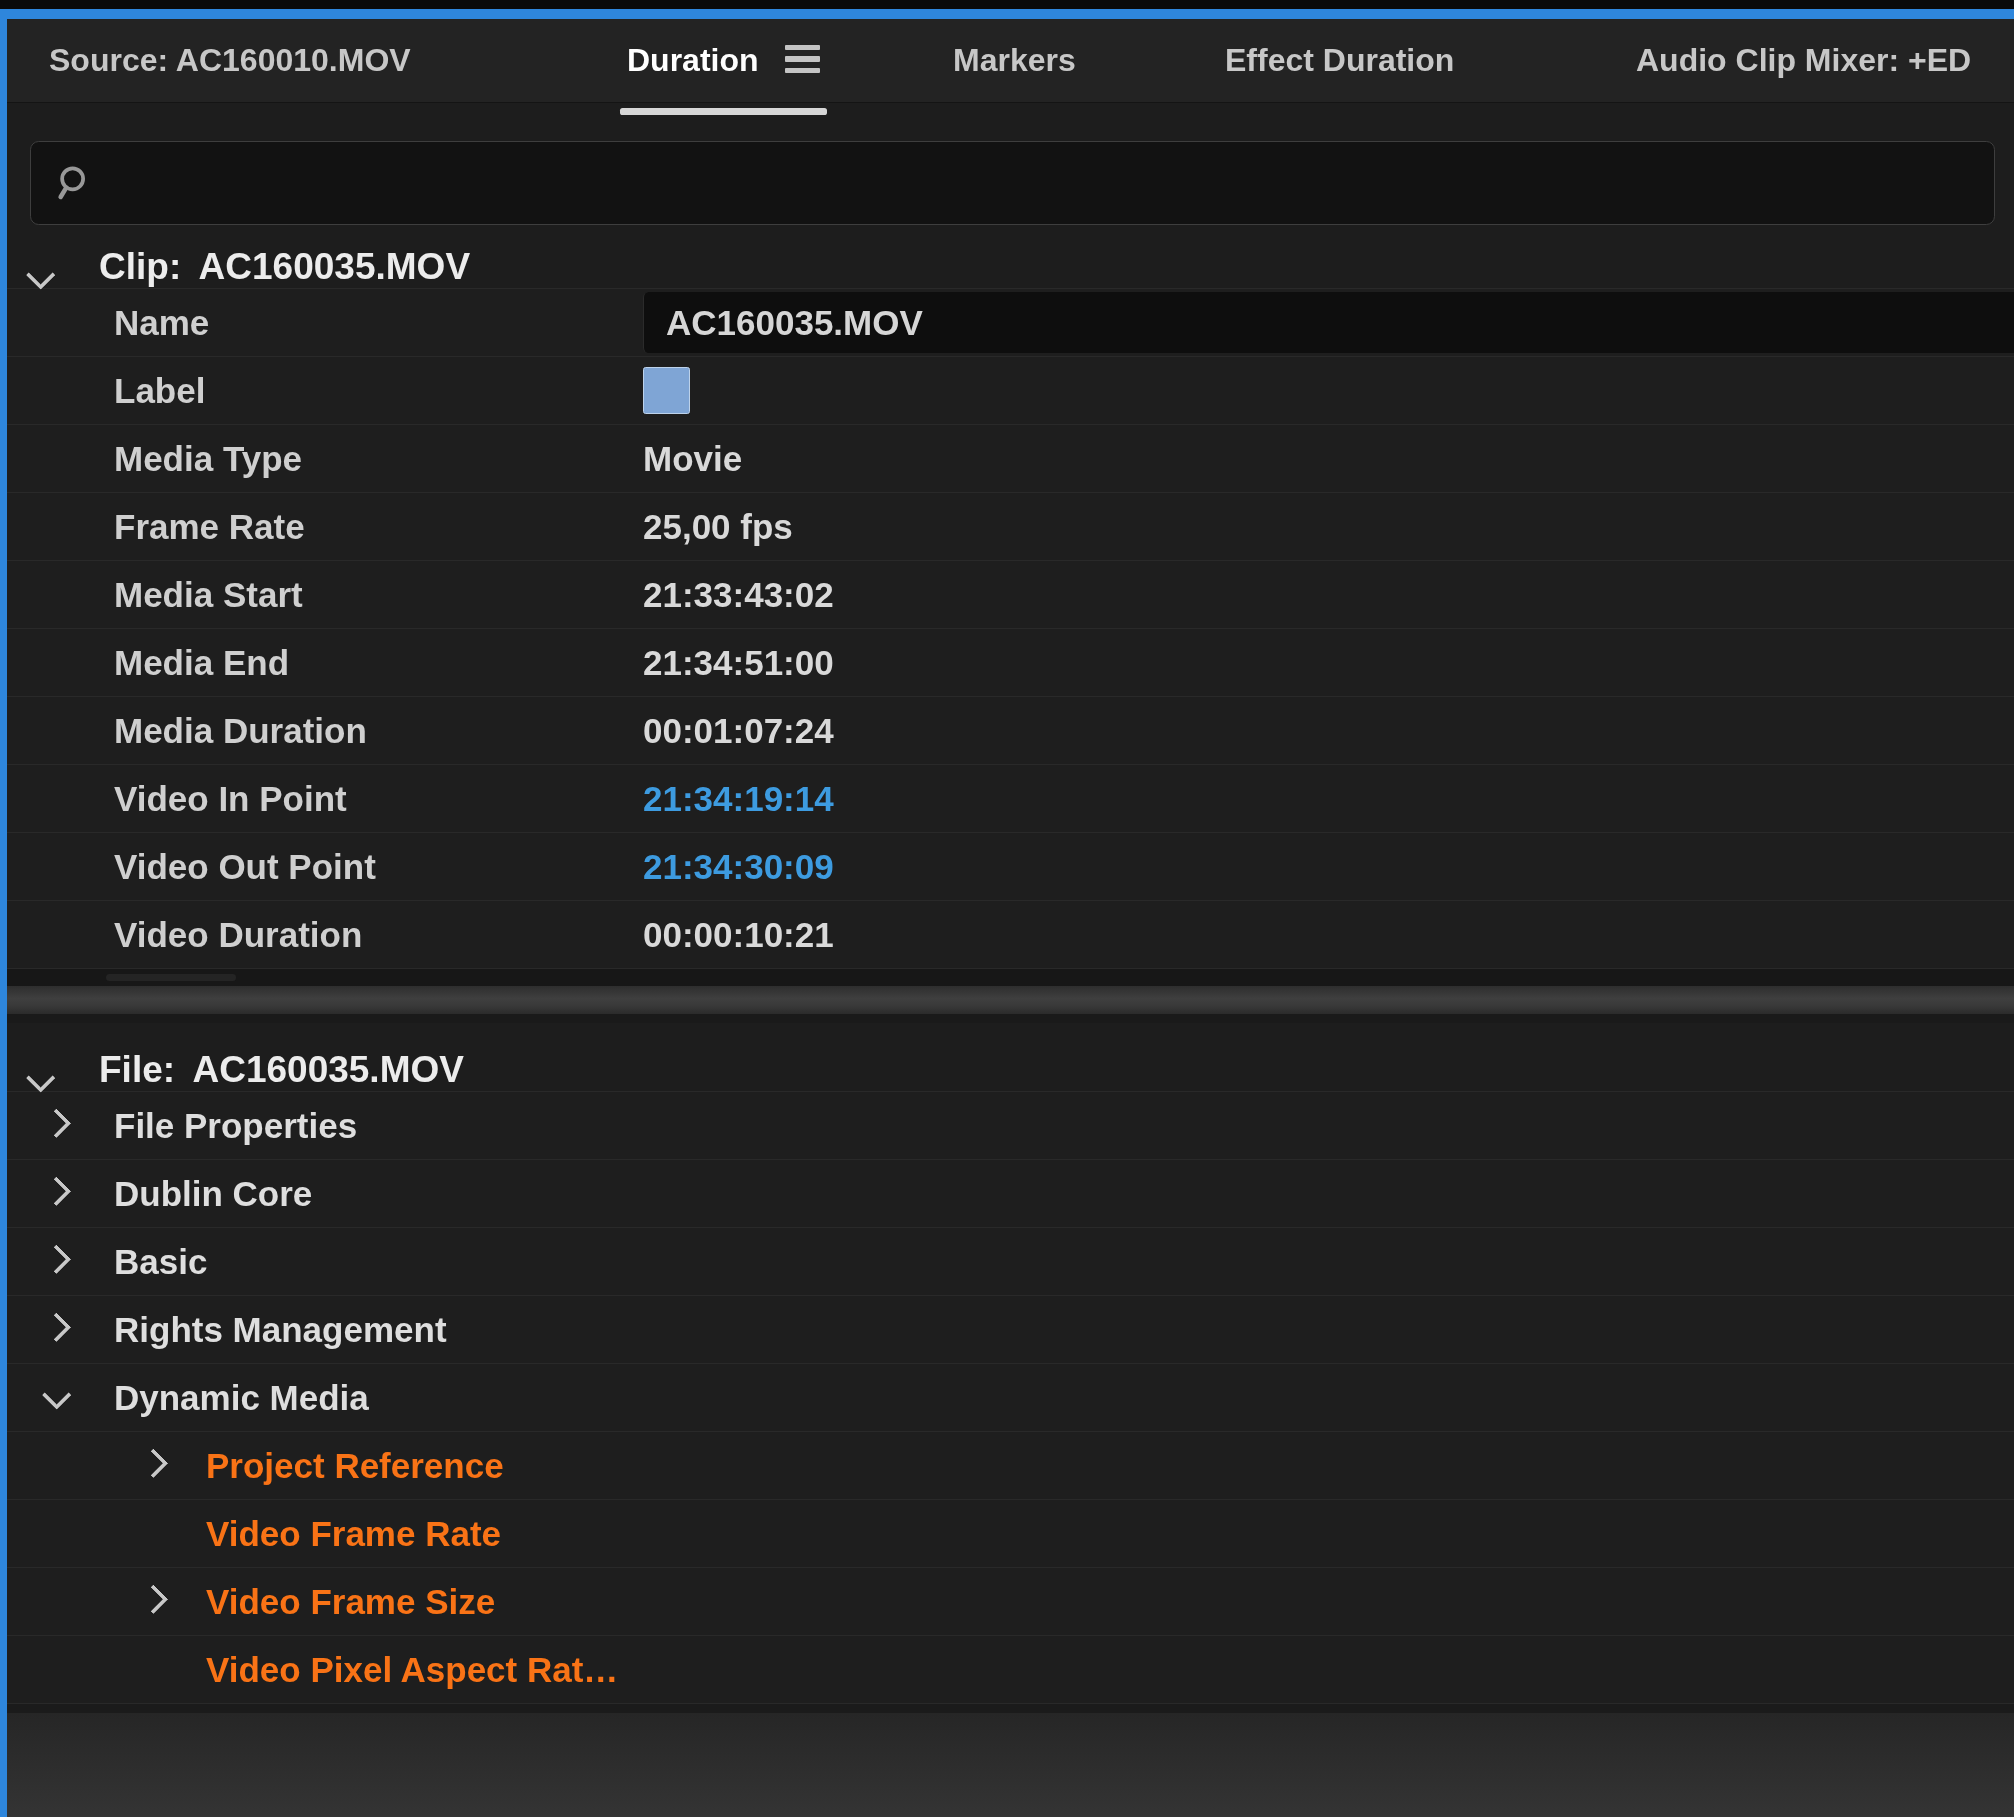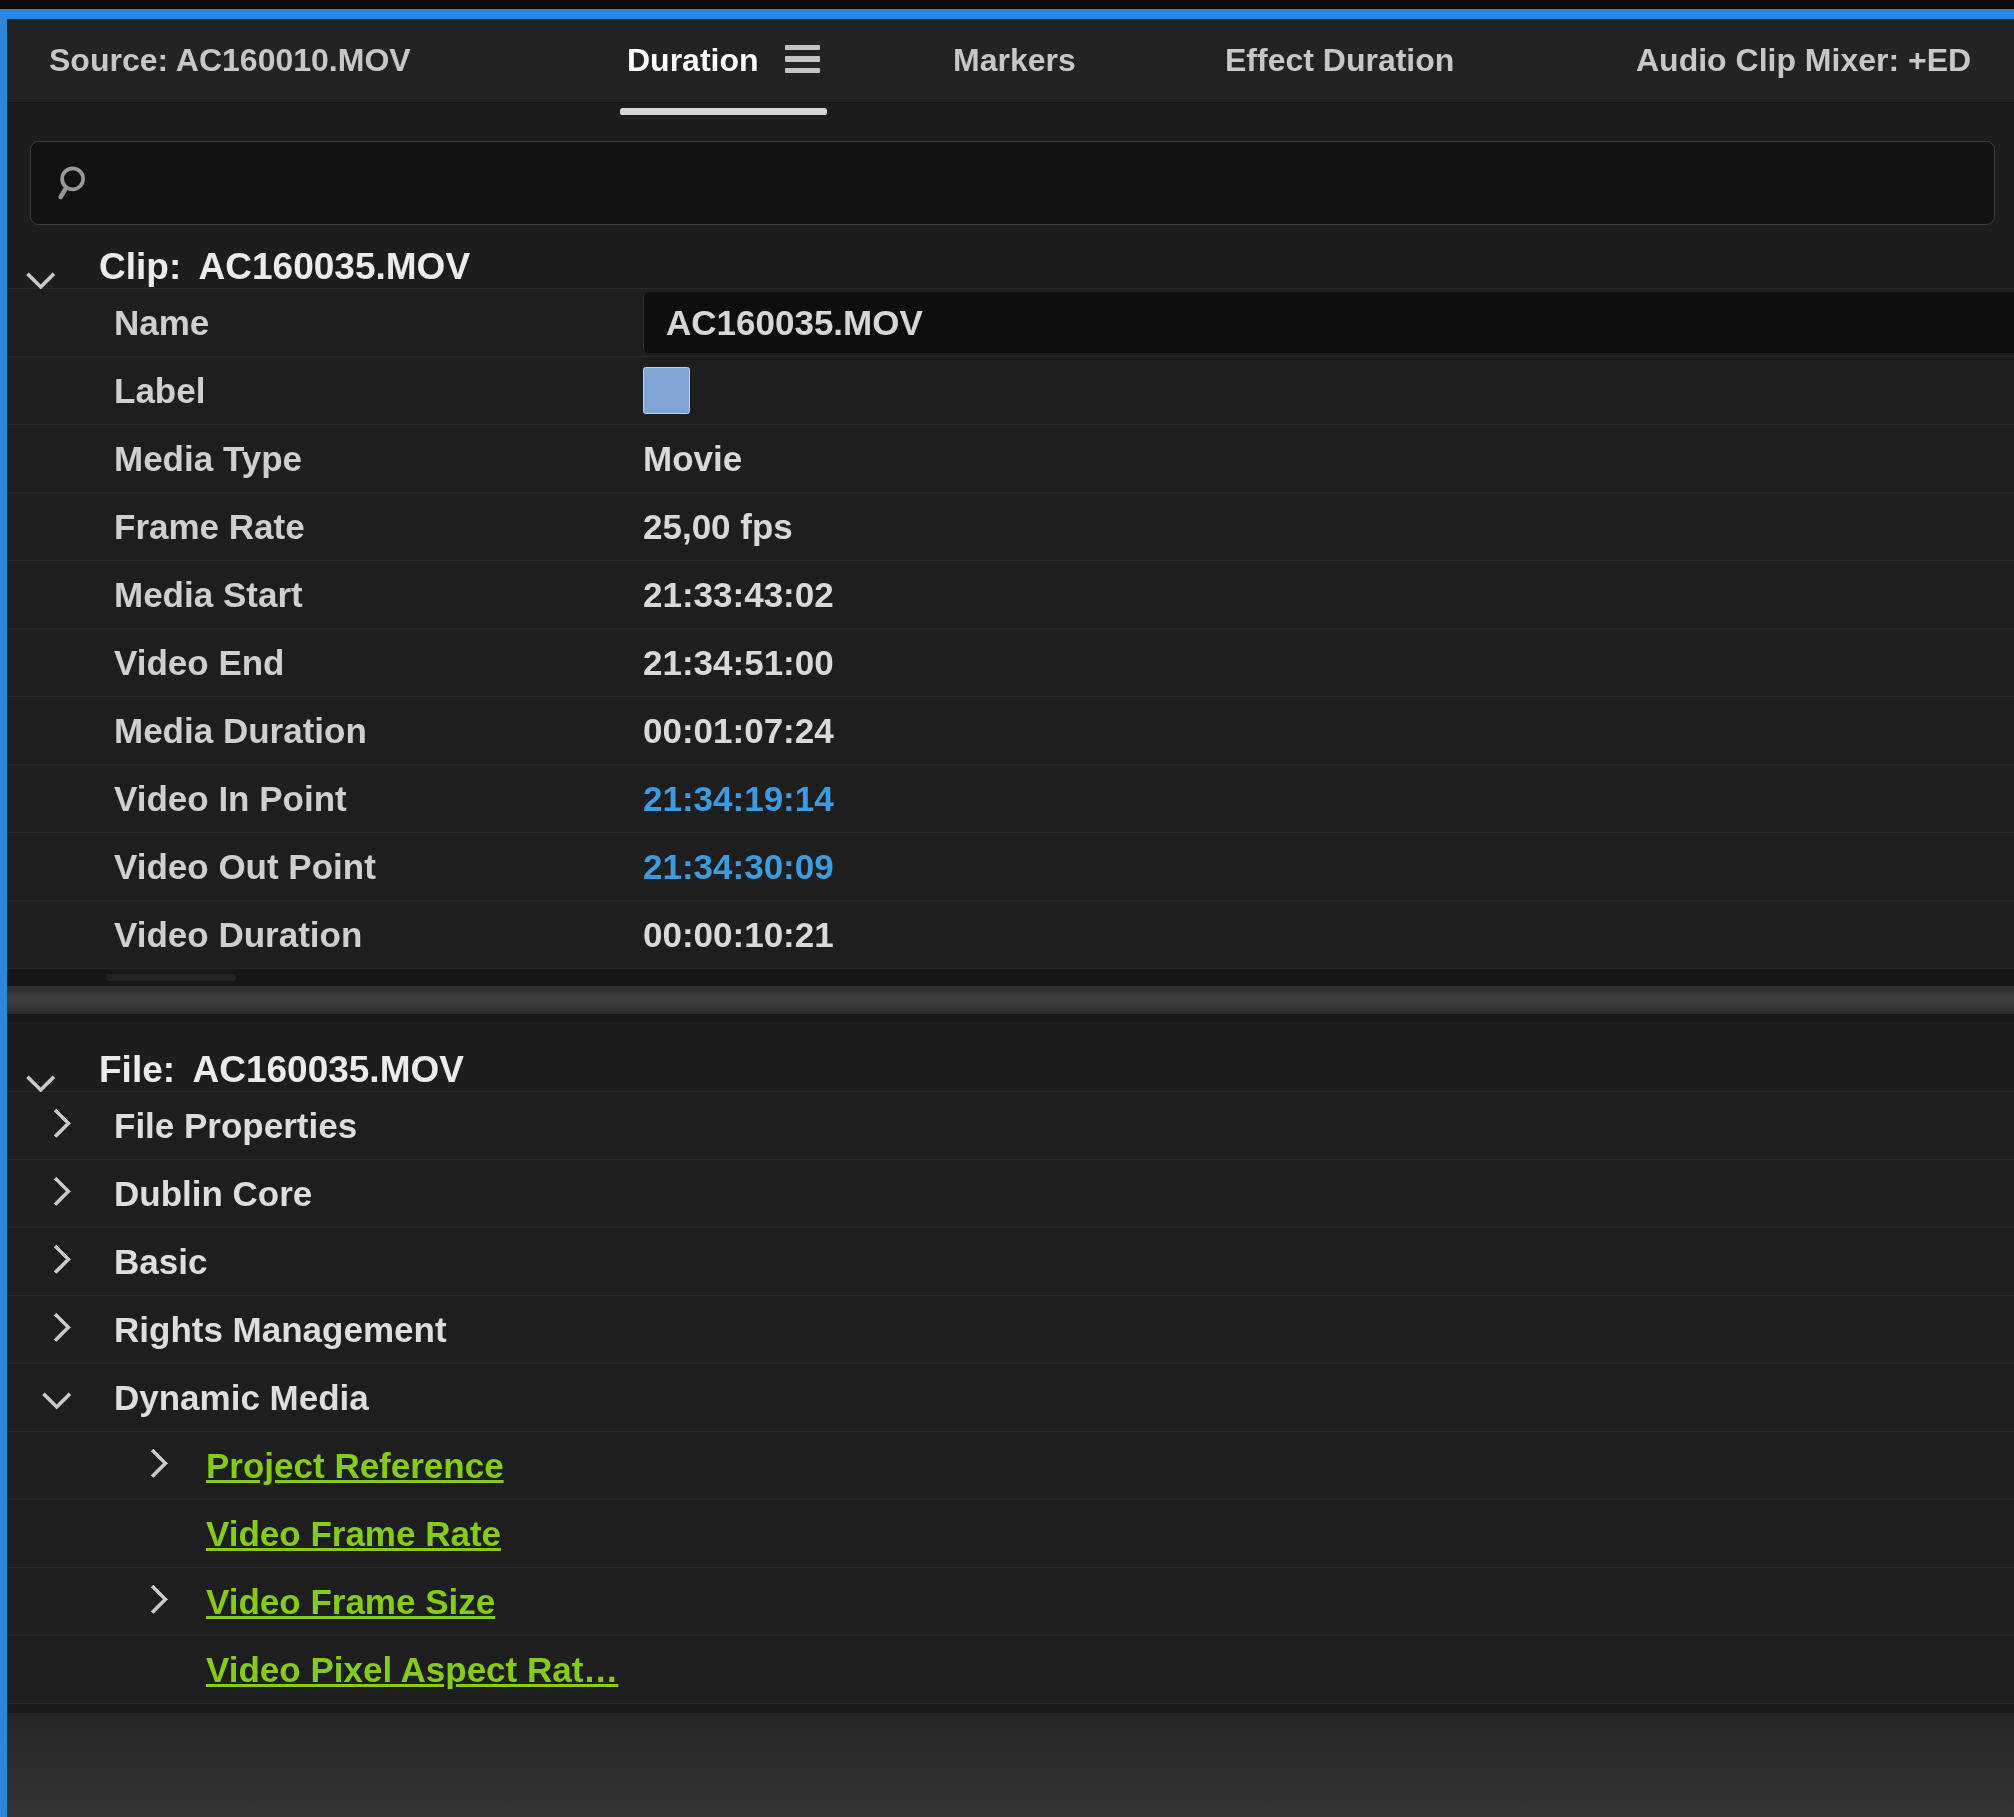--- a/index.html
+++ b/index.html
@@ -35,21 +35,21 @@
   .row-value{font-size:35px;font-weight:700;color:#d9d9d9;white-space:nowrap;}
   .row-value.tc-blue{}
 
   .name-input{flex:1;align-self:stretch;margin:2.6px 0;background:#0e0e0e;border:none;border-left:1.7px solid #2b2b2b;border-radius:5.2px 0 0 5.2px;outline:none;color:#d6d6d6;font-size:35px;font-weight:700;font-family:inherit;padding:0 0 0 22px;}
   .swatch{width:47px;height:47px;border:1.7px solid #bdd2ea;border-radius:2.6px;box-sizing:border-box;}
 
   .cell-chev{box-sizing:border-box;display:flex;align-items:center;flex:0 0 auto;}
   .row .cell-chev{width:92px;padding-left:24px;}
   .row.sub .cell-chev{width:184px;padding-left:121px;}
   .g-label{font-size:35px;font-weight:700;color:#dedede;white-space:nowrap;}
-  .row.sub .g-label{color:#84cc16;text-decoration:underline;}
+  .row.sub .g-label{color:#f97316;}
 
   .chev{display:inline-block;width:17.4px;height:17.4px;border-right:4.3px solid #c8c8c8;border-bottom:4.3px solid #c8c8c8;border-radius:0.9px;}
   .chev.down{transform:rotate(45deg) translate(-1.7px,-1.7px);}
   .chev.right{transform:rotate(-45deg) translate(1.7px,-1.7px);}
 
   .clipped-strip{height:17.4px;background:#171717;flex:0 0 auto;overflow:hidden;}
   .smudge{margin:5.2px 0 0 99px;width:130px;height:7px;background:#242424;border-radius:3.5px;}
   .splitter{height:28px;background:linear-gradient(180deg,#2e2e2e,#3f3f3f 45%,#393939 70%,#2b2b2b);flex:0 0 auto;}
   .spacer{height:8.7px;background:#1a1a1a;flex:0 0 auto;}
   .bottom-clipped{height:8.7px;background:#1b1b1b;flex:0 0 auto;}
@@ -118,21 +118,21 @@
         </div>
         <div class="row">
           <span class="row-label">Frame Rate</span>
           <span class="row-value">25,00 fps</span>
         </div>
         <div class="row">
           <span class="row-label">Media Start</span>
           <span class="row-value">21:33:43:02</span>
         </div>
         <div class="row">
-          <span class="row-label">Video End</span>
+          <span class="row-label">Media End</span>
           <span class="row-value">21:34:51:00</span>
         </div>
         <div class="row">
           <span class="row-label">Media Duration</span>
           <span class="row-value">00:01:07:24</span>
         </div>
         <div class="row">
           <span class="row-label">Video In Point</span>
           <span class="row-value tc-blue" style="color: rgb(61, 155, 224);">21:34:19:14</span>
         </div>

